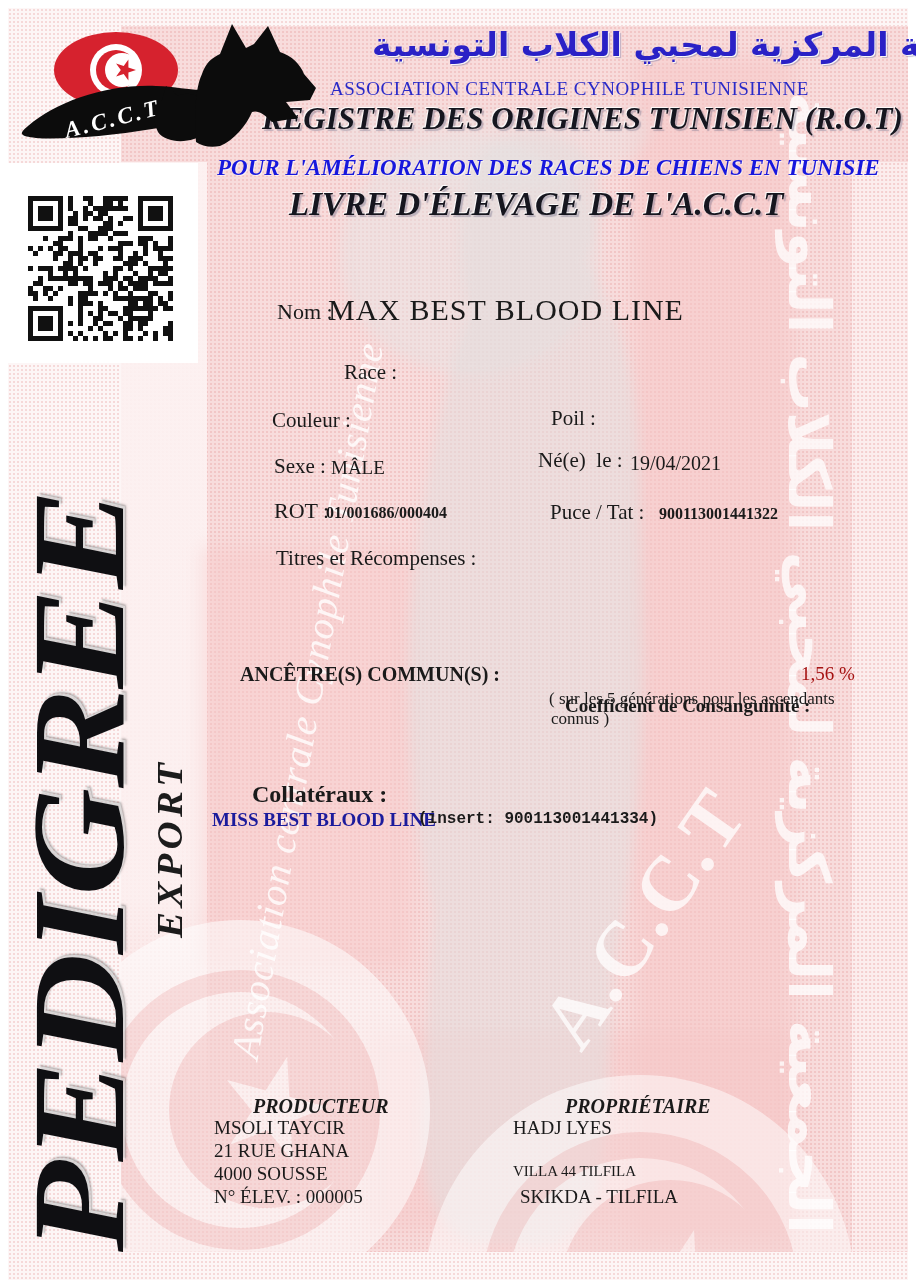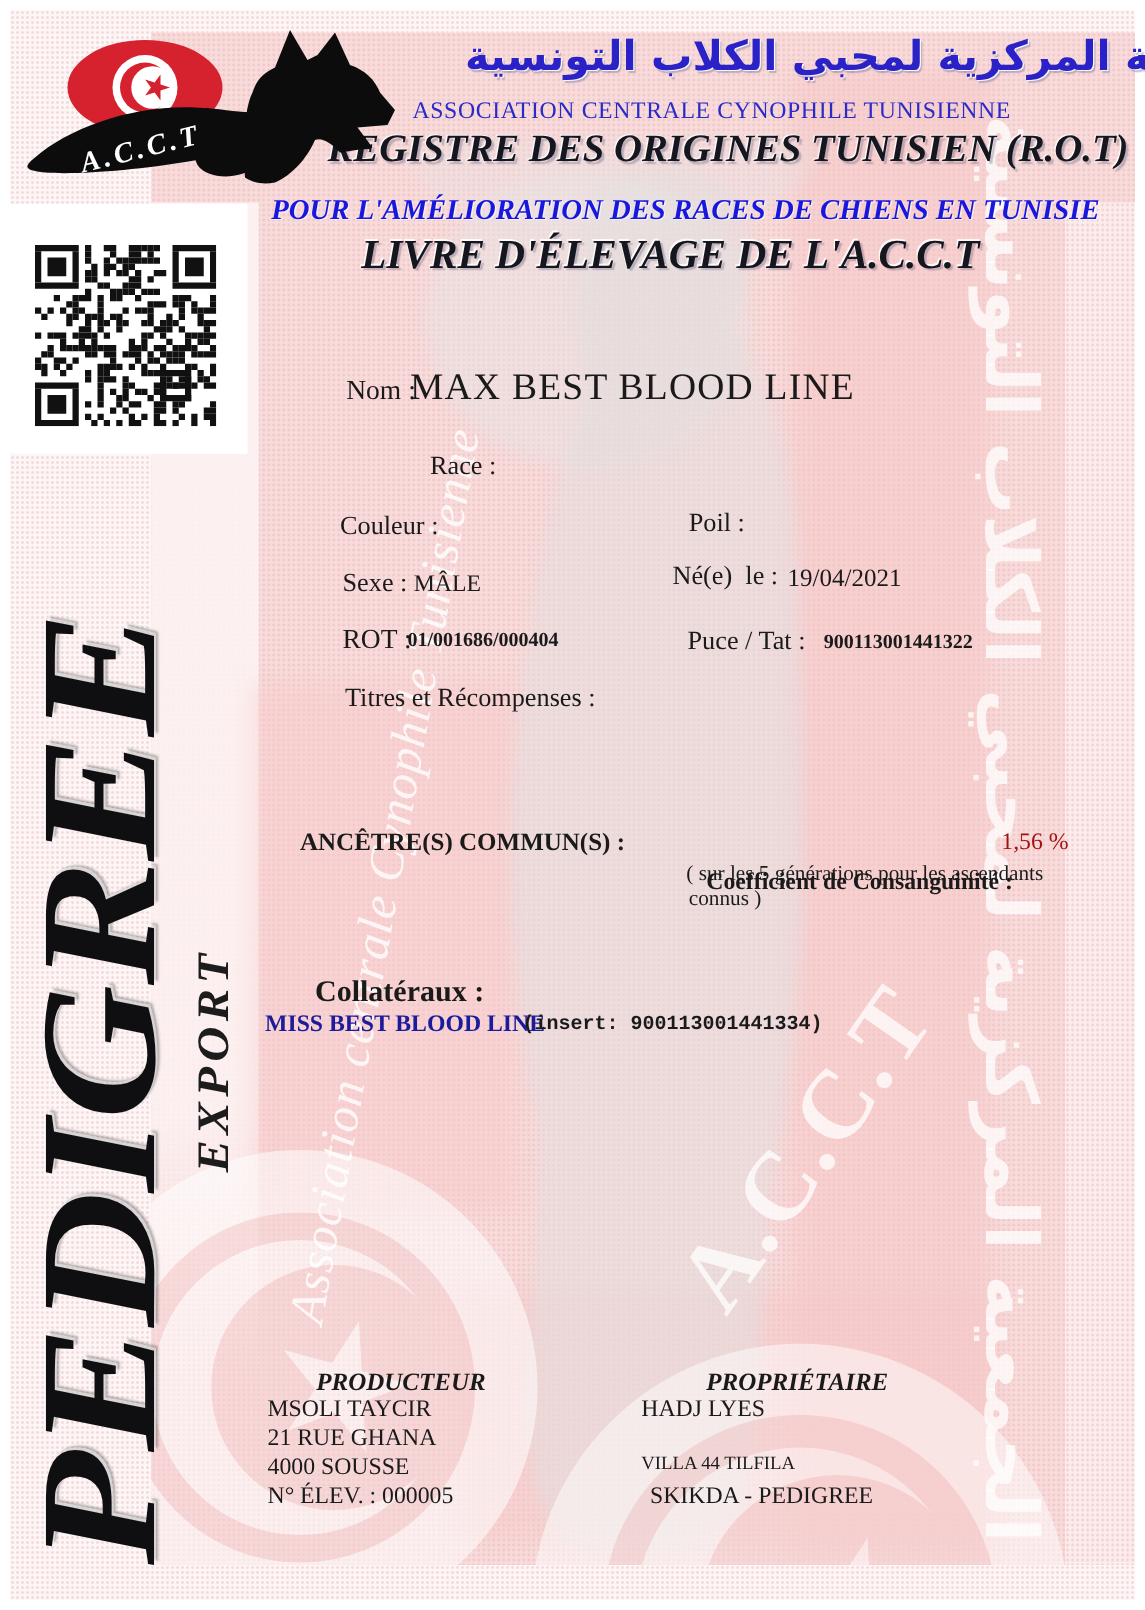--- a/index.html
+++ b/index.html
@@ -473,15 +473,15 @@
 
   <div class="t b i" style="left:253px;top:1096px;font-size:20px;">PRODUCTEUR</div>
   <div class="t" style="left:214px;top:1118px;font-size:19px;">MSOLI TAYCIR</div>
   <div class="t" style="left:214px;top:1141px;font-size:19px;">21 RUE GHANA</div>
   <div class="t" style="left:214px;top:1164px;font-size:19px;">4000 SOUSSE</div>
   <div class="t" style="left:214px;top:1187px;font-size:19px;">N° ÉLEV. : 000005</div>
 
   <div class="t b i" style="left:565px;top:1096px;font-size:20px;">PROPRIÉTAIRE</div>
   <div class="t" style="left:513px;top:1118px;font-size:19px;">HADJ LYES</div>
   <div class="t" style="left:513px;top:1164px;font-size:15px;">VILLA 44 TILFILA</div>
-  <div class="t" style="left:520px;top:1187px;font-size:19px;">SKIKDA - PEDIGREE</div>
+  <div class="t" style="left:520px;top:1187px;font-size:19px;">SKIKDA - TILFILA</div>
 
 </div>
 
 </body></html>

